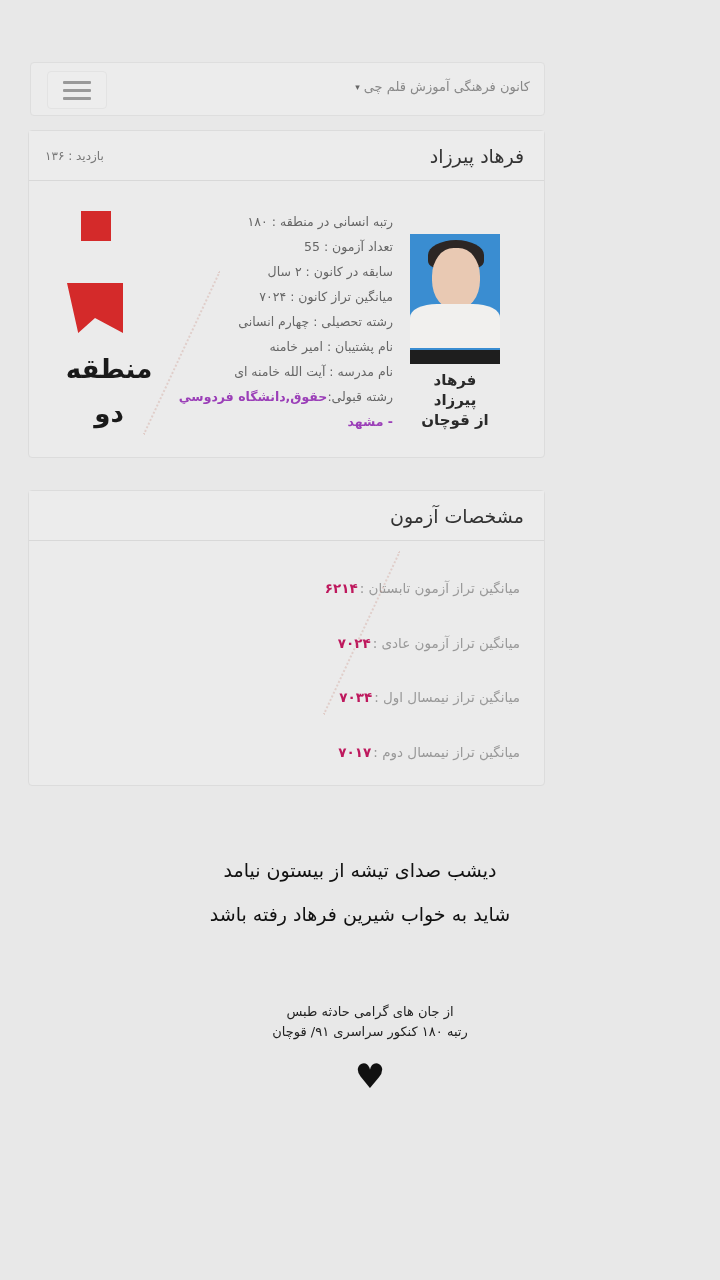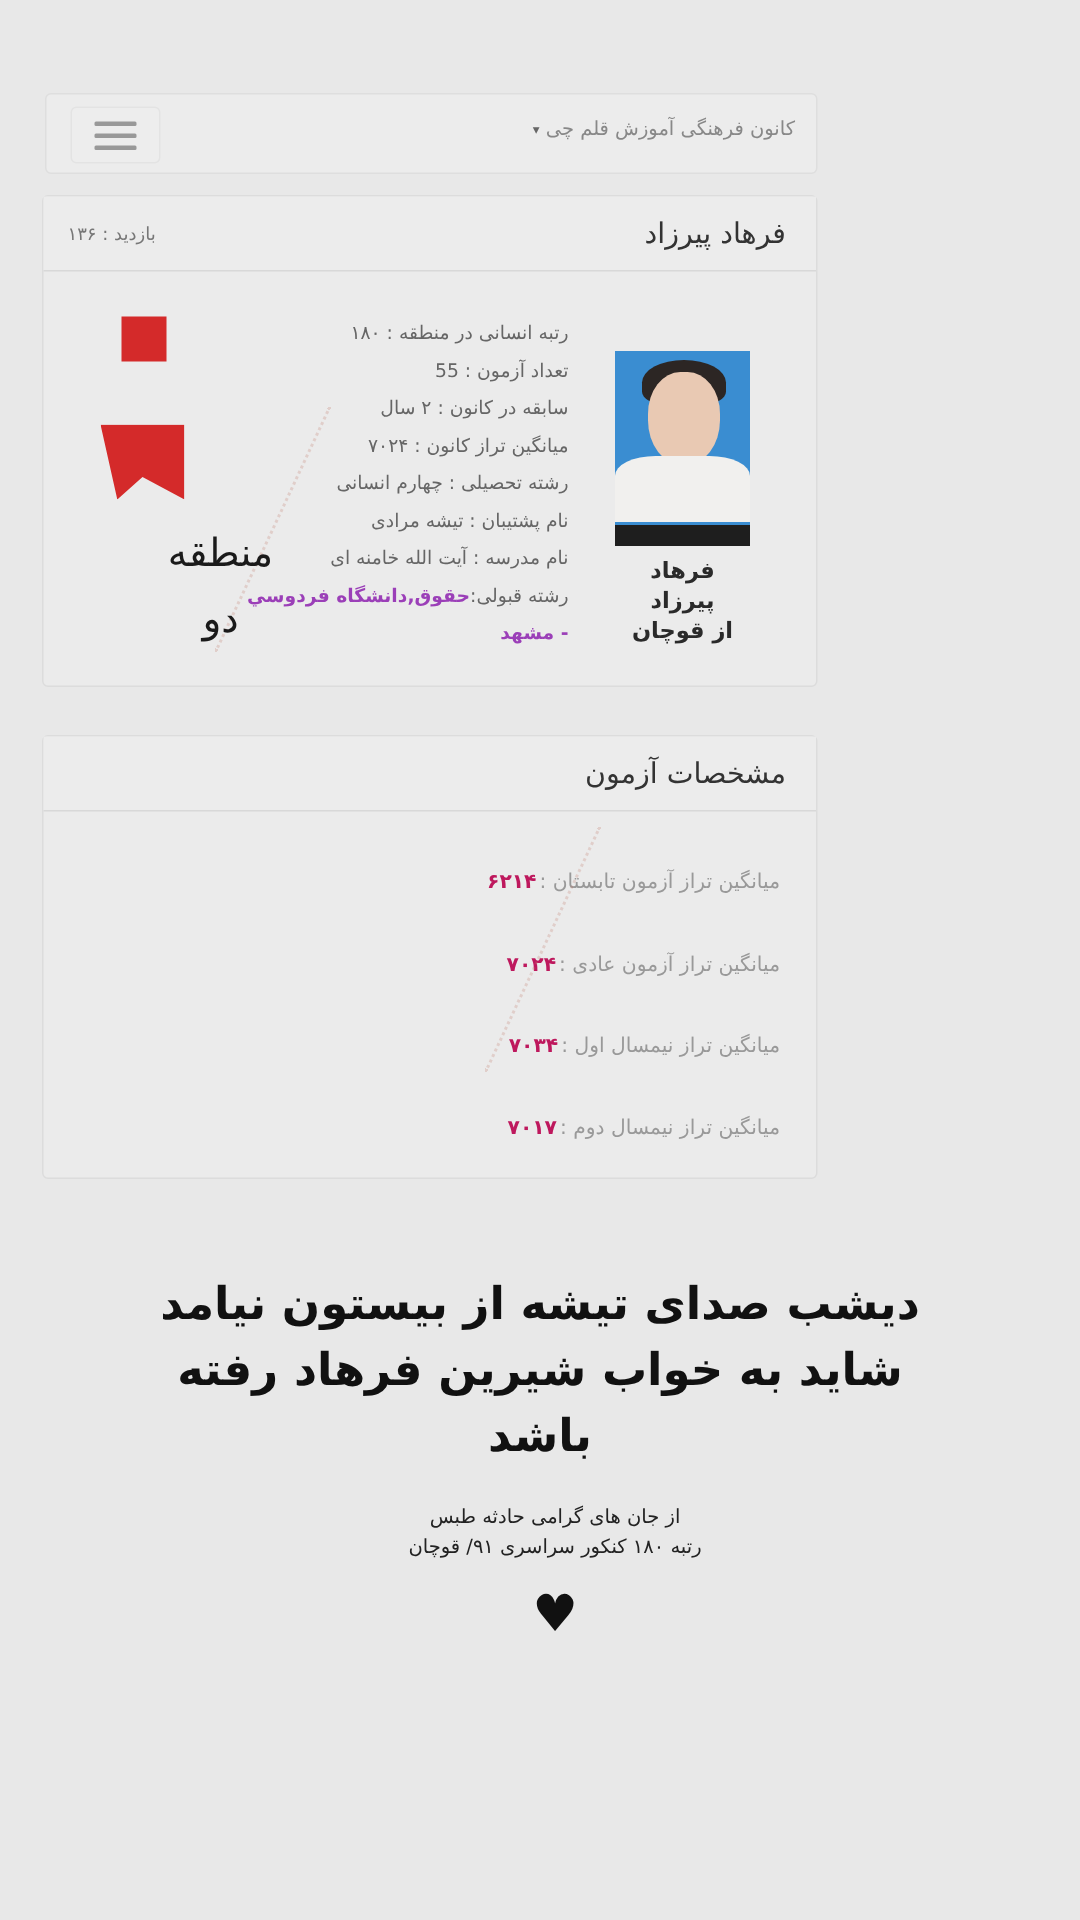--- a/index.html
+++ b/index.html
@@ -69,21 +69,21 @@
       background: #f1f0ee; border-radius: 30% 30% 0 0;
     }
     .photo .bar {
       position: absolute; left: 0; bottom: 0; width: 90px; height: 14px; background: #1e1e1e;
     }
     .photo-caption {
       margin-top: 6px; font-size: 15px; font-weight: bold; color: #2a2a2a; line-height: 20px;
     }
 
     .info {
-      position: absolute; right: 165px; top: 78px; width: 220px;
+      position: absolute; right: 151px; top: 78px; width: 220px;
       font-size: 12.5px; color: #666; line-height: 25px; text-align: right;
     }
     .info .accent { color: #9b3fb8; font-weight: bold; }
 
     .medal {
       position: absolute; left: 24px; top: 80px; width: 86px; height: 122px;
     }
     .medal .ribbon-top {
       position: absolute; left: 28px; top: 0; width: 30px; height: 30px; background: #d42a2a;
     }
@@ -98,40 +98,40 @@
       display: flex; align-items: center; justify-content: center;
     }
     .medal .inner {
       width: 56px; height: 56px; border-radius: 50%; background: #cf2a2a;
       border: 2px solid #f3d9d9;
       display: flex; align-items: center; justify-content: center;
       color: #fff; font-weight: bold; font-size: 20px; direction: ltr;
     }
     .region {
       position: absolute; left: 30px; top: 216px; width: 100px;
-      text-align: center; font-size: 26px; font-weight: normal; color: #1a1a1a; line-height: 44px; margin-left: 38px;
+      text-align: center; font-size: 26px; font-weight: bold; color: #1a1a1a; line-height: 44px;
     }
 
     .exam { top: 490px; height: 296px; }
     .exam-rows { padding-top: 20px; }
     .exam-row {
       height: 54.5px; display: flex; align-items: center;
       padding-right: 24px; font-size: 13.5px; color: #999;
     }
     .exam-row .val { color: #be185d; font-weight: bold; margin-right: 2px; }
 
     .watermark {
       position: absolute; width: 40px; height: 180px; opacity: 0.25;
       border-left: 2px dotted #c07a6a; transform: rotate(25deg);
     }
 
     .poem {
       position: absolute; left: 80px; top: 848px; width: 560px;
       text-align: center; direction: rtl;
-      font-size: 30px; font-weight: bold; color: #111; line-height: 44px;
+      font-size: 19px; font-weight: normal; color: #111; line-height: 44px;
     }
     .tribute {
       position: absolute; left: 210px; top: 1002px; width: 320px;
       text-align: center; direction: rtl;
       font-size: 13px; font-weight: normal; color: #222; line-height: 20px;
     }
     .heart {
       position: absolute; left: 350px; top: 1056px; width: 40px; height: 40px;
       font-size: 34px; color: #111; text-align: center; line-height: 40px;
     }
@@ -169,21 +169,21 @@
       <div>از قوچان</div>
     </div>
   </div>
 
   <div class="info">
     <div>رتبه انسانی در منطقه : ۱۸۰</div>
     <div>تعداد آزمون : 55</div>
     <div>سابقه در کانون : ۲ سال</div>
     <div>میانگین تراز کانون : ۷۰۲۴</div>
     <div>رشته تحصیلی : چهارم انسانی</div>
-    <div>نام پشتیبان : تیشه مرادی</div>
+    <div>نام پشتیبان : امیر خامنه</div>
     <div>نام مدرسه : آیت الله خامنه ای</div>
     <div>
       <span>رشته قبولی:</span><span class="accent">حقوق,دانشگاه فردوسي - مشهد</span>
     </div>
   </div>
 
   <div class="watermark" style="left:150px; top:140px;"></div>
 
   <div class="medal">
     <div class="ribbon-top"></div>

